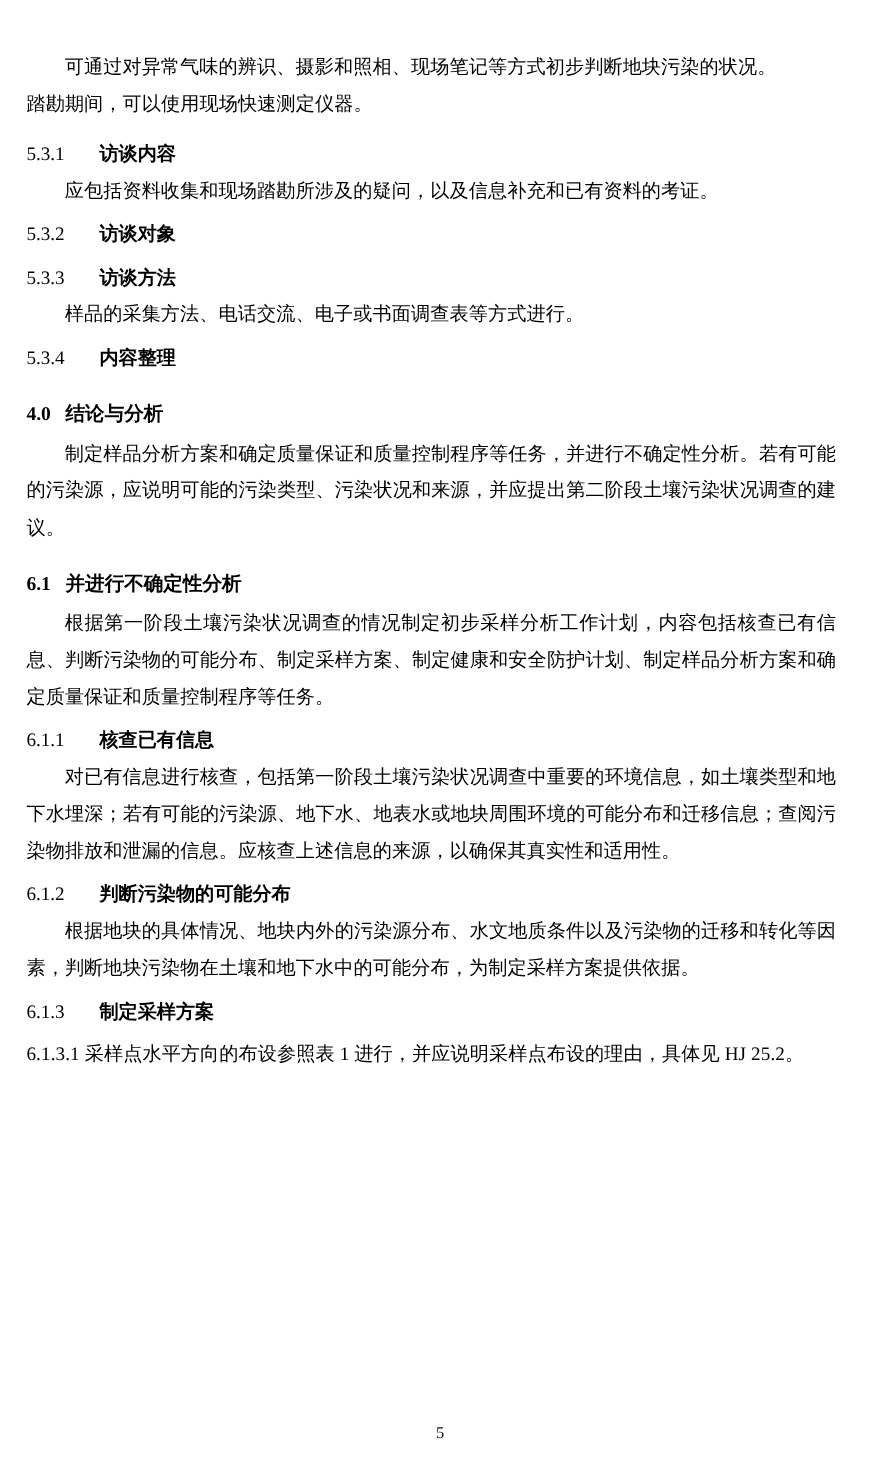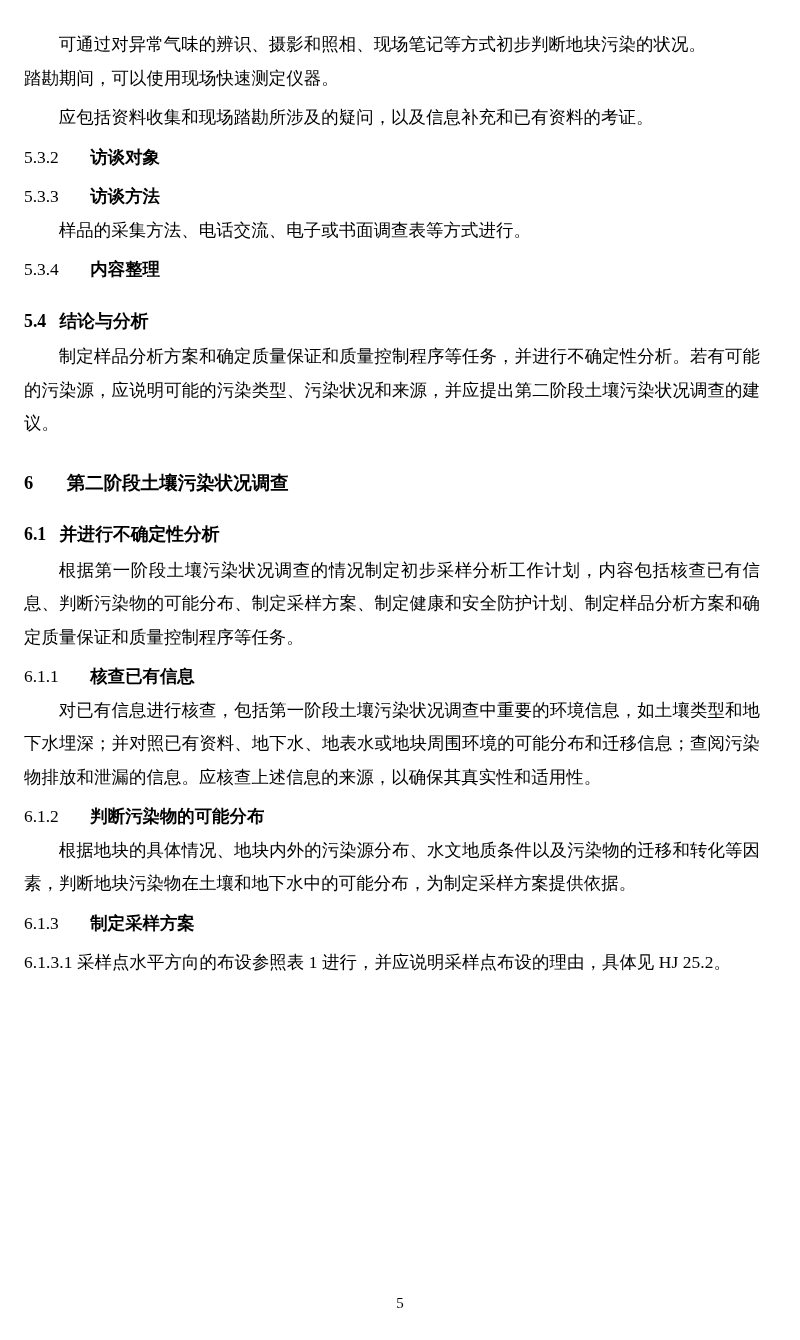--- a/index.html
+++ b/index.html
@@ -14,21 +14,21 @@
     color: #000000;
     position: relative;
   }
   .page {
     position: absolute;
     left: 0;
     top: 0;
     width: 800px;
     height: 1340px;
     box-sizing: border-box;
-    padding: 28px 40px 0 24px;
+    padding: 44px 40px 0 24px;
   }
   .content {
     width: 736px;
     margin: 0 auto;
   }
   p {
     margin: 0;
     padding: 0;
   }
   .para {
@@ -91,60 +91,60 @@
 
 <div class="page">
   <div class="content">
 
     <p class="para">可通过对异常气味的辨识、摄影和照相、现场笔记等方式初步判断地块污染的状况。</p>
     <p class="para noindent">踏勘期间，可以使用现场快速测定仪器。</p>
 
     <div class="spacer-sm"></div>
 
 
+    <p class="h-sub">
+      <span class="num">5.3.1</span>
+      <span class="txt">访谈内容</span>
+    </p>
     <p class="para">应包括资料收集和现场踏勘所涉及的疑问，以及信息补充和已有资料的考证。</p>
 
     <p class="h-sub">
       <span class="num">5.3.2</span>
       <span class="txt">访谈对象</span>
     </p>
 
     <p class="h-sub">
       <span class="num">5.3.3</span>
       <span class="txt">访谈方法</span>
     </p>
     <p class="para">样品的采集方法、电话交流、电子或书面调查表等方式进行。</p>
 
     <p class="h-sub">
       <span class="num">5.3.4</span>
       <span class="txt">内容整理</span>
     </p>
 
     <p class="h2-major">
-      <span>5.4</span>&nbsp;&nbsp;
+      <span>4.0</span>&nbsp;&nbsp;
       <span>结论与分析</span>
     </p>
     <p class="para">制定样品分析方案和确定质量保证和质量控制程序等任务，并进行不确定性分析。若有可能的污染源，应说明可能的污染类型、污染状况和来源，并应提出第二阶段土壤污染状况调查的建议。</p>
 
-    <p class="h1-major">
-      <span class="num">6</span>
-      <span>第二阶段土壤污染状况调查</span>
-    </p>
 
     <p class="h2-major">
       <span>6.1</span>&nbsp;&nbsp;
       <span>并进行不确定性分析</span>
     </p>
     <p class="para">根据第一阶段土壤污染状况调查的情况制定初步采样分析工作计划，内容包括核查已有信息、判断污染物的可能分布、制定采样方案、制定健康和安全防护计划、制定样品分析方案和确定质量保证和质量控制程序等任务。</p>
 
     <p class="h-sub">
       <span class="num">6.1.1</span>
       <span class="txt">核查已有信息</span>
     </p>
-    <p class="para">对已有信息进行核查，包括第一阶段土壤污染状况调查中重要的环境信息，如土壤类型和地下水埋深；并对照已有资料、地下水、地表水或地块周围环境的可能分布和迁移信息；查阅污染物排放和泄漏的信息。应核查上述信息的来源，以确保其真实性和适用性。</p>
+    <p class="para">对已有信息进行核查，包括第一阶段土壤污染状况调查中重要的环境信息，如土壤类型和地下水埋深；若有可能的污染源、地下水、地表水或地块周围环境的可能分布和迁移信息；查阅污染物排放和泄漏的信息。应核查上述信息的来源，以确保其真实性和适用性。</p>
 
     <p class="h-sub">
       <span class="num">6.1.2</span>
       <span class="txt">判断污染物的可能分布</span>
     </p>
     <p class="para">根据地块的具体情况、地块内外的污染源分布、水文地质条件以及污染物的迁移和转化等因素，判断地块污染物在土壤和地下水中的可能分布，为制定采样方案提供依据。</p>
 
     <p class="h-sub">
       <span class="num">6.1.3</span>
       <span class="txt">制定采样方案</span>

